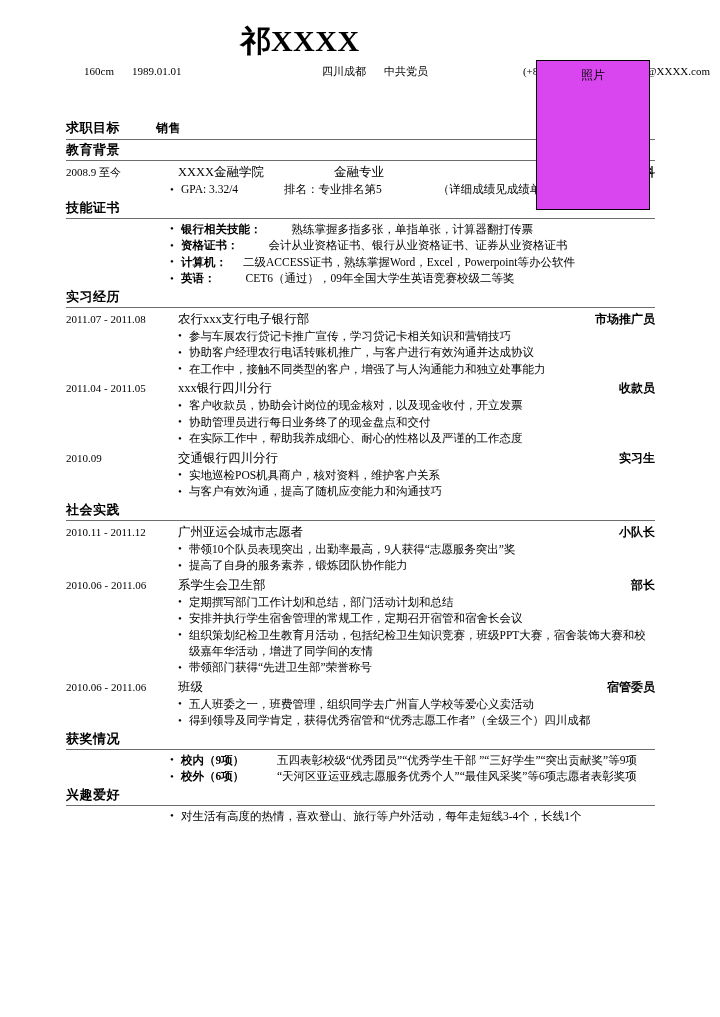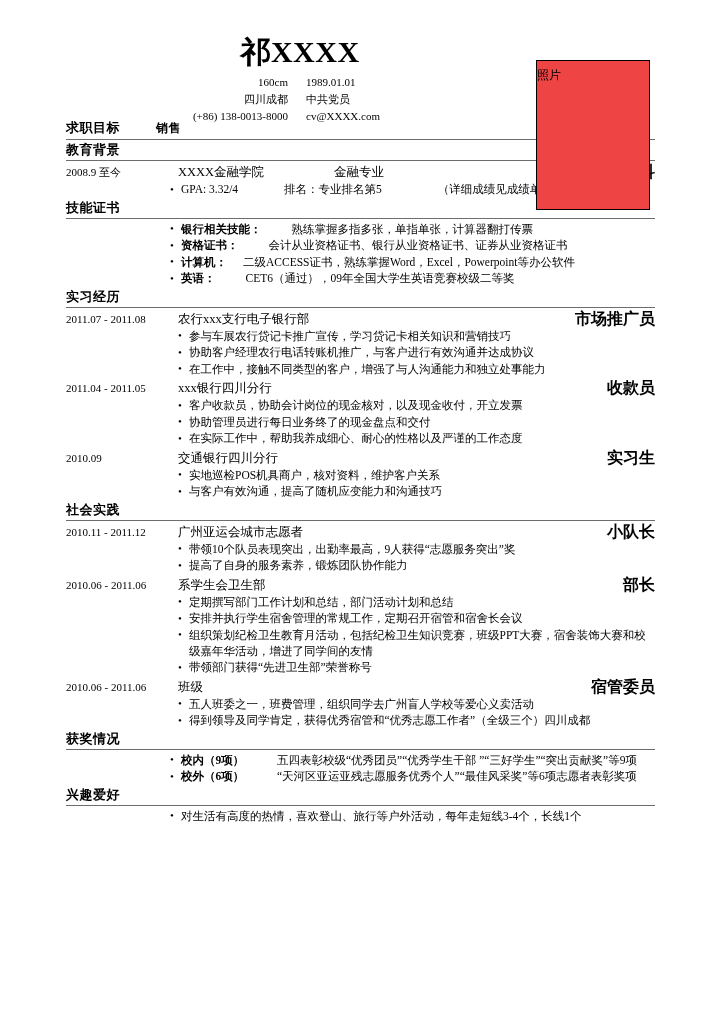--- a/index.html
+++ b/index.html
@@ -19,38 +19,37 @@
     width: 720px;
     height: 1017px;
     box-sizing: border-box;
     padding: 0;
     overflow: hidden;
   }
 
   
   .header {
     position: relative;
-    padding-top: 36px;
+    padding-top: 25px;
     height: 118px;
     box-sizing: border-box;
   }
   .name {
     text-align: center;
     font-size: 30px;
     font-weight: bold;
     letter-spacing: 0.5px;
     line-height: 1.05;
     padding-right: 120px;
     font-family: "Liberation Serif", "DejaVu Serif", serif;
   }
   .contact-block {
     margin-top: 6px;
     padding-right: 120px;
     display: flex;
-    flex-direction: column;
     align-items: center;
   }
   .contact-row {
     display: flex;
     font-size: 11px;
     line-height: 17px;
     white-space: nowrap;
   }
   .contact-row .c-left {
     width: 132px;
@@ -65,23 +64,24 @@
 
   
   .photo-box {
     position: absolute;
     left: 536px;
     top: 60px;
     width: 114px;
     height: 150px;
     border: 1px solid #000;
     box-sizing: border-box;
+    text-align: center;
     font-size: 12px;
     padding-top: 6px;
-    background: #ef4444;
+    background: #d946ef;
     z-index: 5;
   }
 
   
   .sec-head {
     position: relative;
     padding-left: 66px;
     padding-right: 65px;
     font-size: 13px;
     font-weight: bold;
@@ -126,21 +126,21 @@
     font-size: 12.5px;
     font-weight: normal;
     flex: 1 1 auto;
     padding-left: 8px;
   }
   .org .major {
     display: inline-block;
     margin-left: 70px;
   }
   .role {
-    font-size: 16px;
+    font-size: 12px;
     font-weight: bold;
     text-align: right;
     white-space: nowrap;
     flex: 0 0 auto;
     padding-left: 8px;
   }
 
   ul.bullets {
     list-style: none;
     margin: 0;

